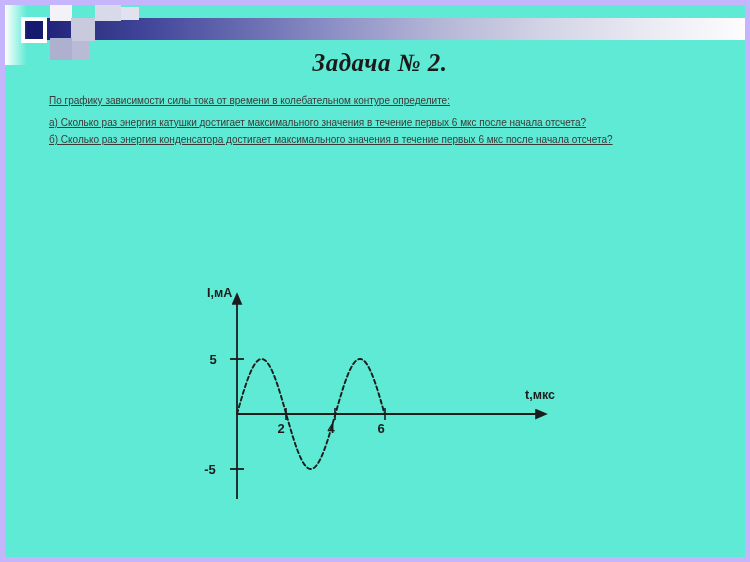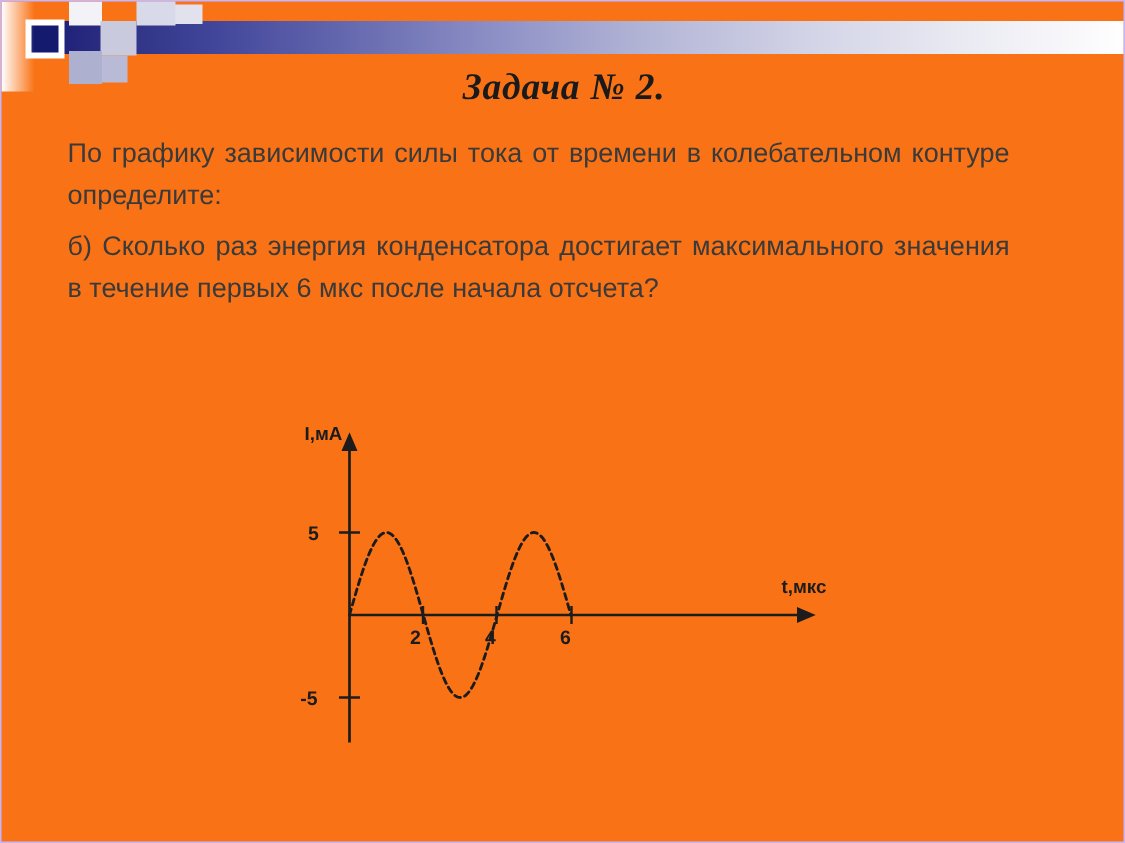--- a/index.html
+++ b/index.html
@@ -13,23 +13,23 @@
     font-family: "Liberation Sans", sans-serif;
     overflow: hidden;
     position: relative;
   }
 
   
   #slide {
     position: absolute;
     left: 0; top: 0;
     width: 750px; height: 562px;
-    background: #f97316;
+    background: #5eead4;
     box-sizing: border-box;
-    border: 1px solid #c4b5fd;
+    border: 5px solid #c4b5fd;
     overflow: hidden;
   }
 
   
   .deco-band {
     position: absolute;
     left: 40px;
     top: 13px;
     width: 710px;
     height: 22px;
@@ -75,24 +75,25 @@
     color: #1a1a1a;
     letter-spacing: 0.5px;
   }
 
   
   #body-text {
     position: absolute;
     left: 44px;
     top: 88px;
     width: 628px;
-    font-size: 18px;
+    font-size: 10px;
     line-height: 1.55;
     color: #3a3a3a;
     text-align: justify;
+    text-decoration: underline;
   }
   #body-text .para { margin: 0 0 2px 0; }
   #body-text .para.lead { margin-bottom: 6px; }
 
   
   #graph-wrap {
     position: absolute;
     left: 180px;
     top: 276px;
     width: 400px;
@@ -127,20 +128,21 @@
     <div class="deco-sq sq-b"></div>
     <div class="deco-sq sq-a-ring"></div>
     <div class="deco-sq sq-a"></div>
     <div class="fade-left"></div>
   </div>
 
   <div id="title">Задача  № 2.</div>
 
   <div id="body-text">
     <p class="para lead">По графику зависимости силы тока от времени в колебательном контуре определите:</p>
+    <p class="para">а) Сколько раз энергия катушки достигает максимального значения в течение первых 6 мкс после начала отсчета?</p>
     <p class="para">б) Сколько раз энергия конденсатора достигает максимального значения в течение первых 6 мкс после начала отсчета?</p>
   </div>
 
   <div id="graph-wrap">
     <svg id="graph-svg" width="400" height="240" viewBox="0 0 400 240">
       <defs>
         <marker id="arrow" markerWidth="8" markerHeight="8" refX="1" refY="3" orient="auto" markerUnits="strokeWidth">
           <path d="M0,0 L0,6 L7,3 z" fill="#1c1c1c"></path>
         </marker>
       </defs>

